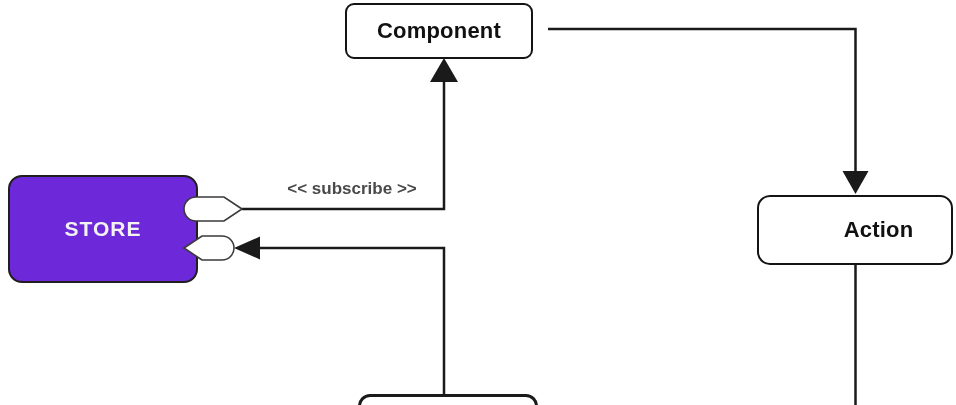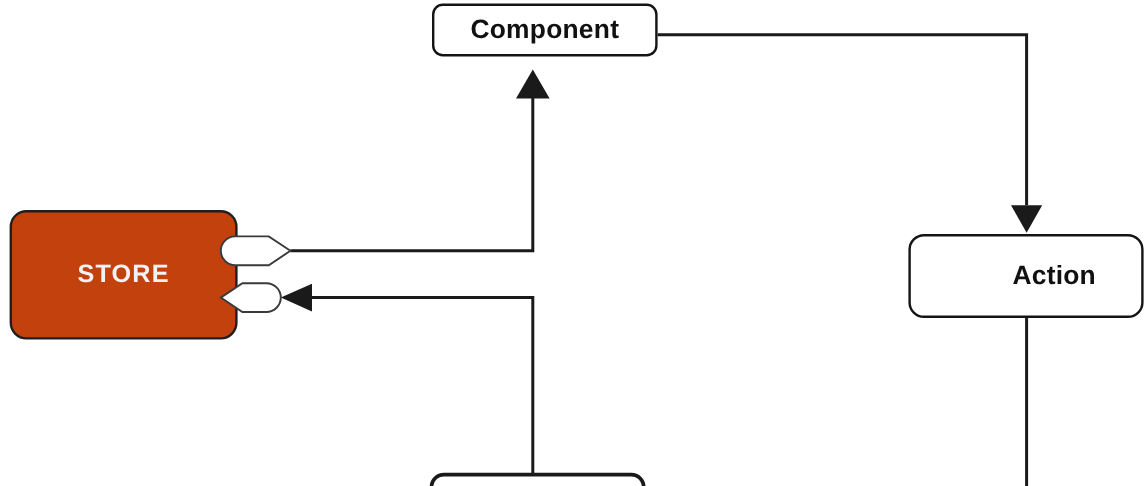--- a/index.html
+++ b/index.html
@@ -22,35 +22,35 @@
     align-items: center;
     justify-content: center;
     background: #ffffff;
     border: 2.5px solid #141414;
     color: #111111;
     font-weight: 700;
     font-size: 22px;
     letter-spacing: 0.2px;
   }
   .node-component {
-    left: 360px; top: 3px;
-    width: 188px; height: 44px;
+    left: 345px; top: 3px;
+    width: 188px; height: 56px;
     border-radius: 9px;
   }
   .node-action {
     left: 757px; top: 195px;
     width: 196px; height: 70px;
     border-radius: 13px;
     padding-left: 47px;
   }
   .node-store {
     left: 8px; top: 175px;
     width: 190px; height: 108px;
     border-radius: 14px;
-    background: #c2410c;
+    background: #6d28d9;
     border: 2px solid #1f1f1f;
     color: #f2f2f2;
     font-weight: 600;
     font-size: 21px;
     letter-spacing: 1px;
   }
   .node-bottom-partial {
     left: 358px; top: 394px;
     width: 180px; height: 50px;
     border: 3px solid #1a1a1a;
@@ -100,20 +100,21 @@
   <div class="node node-action">
     <span>Action</span>
   </div>
 
   <div class="node node-store">
     <span>STORE</span>
   </div>
 
   <div class="node node-bottom-partial"></div>
 
+  <div class="edge-label edge-label-subscribe">&lt;&lt; subscribe &gt;&gt;</div>
 
   <svg class="connector-layer" viewBox="0 0 956 405" aria-hidden="true">
 
     <path class="edge-line" d="M548 29 H855.5 V171"></path>
     <polygon class="arrowhead" points="855.5,194 842.5,171 868.5,171"></polygon>
 
     <path class="edge-line" d="M242 209 H444 V80"></path>
     <polygon class="arrowhead" points="444,58 430,82 458,82"></polygon>
 
     <path class="edge-line" d="M258 248 H444 V396"></path>

